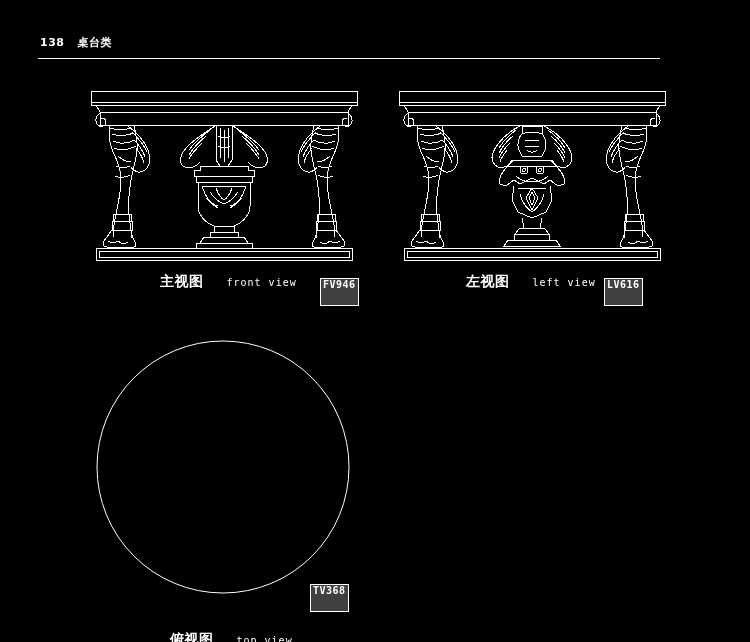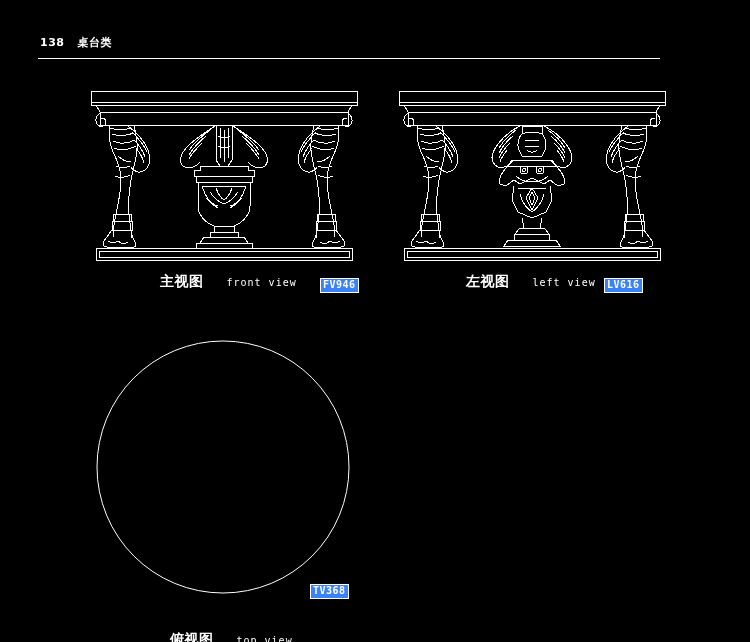--- a/index.html
+++ b/index.html
@@ -81,24 +81,24 @@
 
   
   .code-tag {
     position: absolute;
     border: 1px solid #ffffff;
     color: #ffffff;
     font-family: "DejaVu Sans Mono", monospace;
     font-size: 10px;
     font-weight: bold;
     letter-spacing: 0.5px;
-    padding: 0px 2px 1px 2px;
+    padding: 0px 2px 14px 2px;
     line-height: 12px;
     height: 12px;
-    background: #3b82f6;
+    background: #404040;
   }
   #front-view-code { left: 320px; top: 278px; }
   #left-view-code  { left: 604px; top: 278px; }
   #top-view-code   { left: 310px; top: 584px; }
 </style>
 </head>
 <body>
 
 <div id="page-header">
   <div id="header-text">138   桌台类</div>

